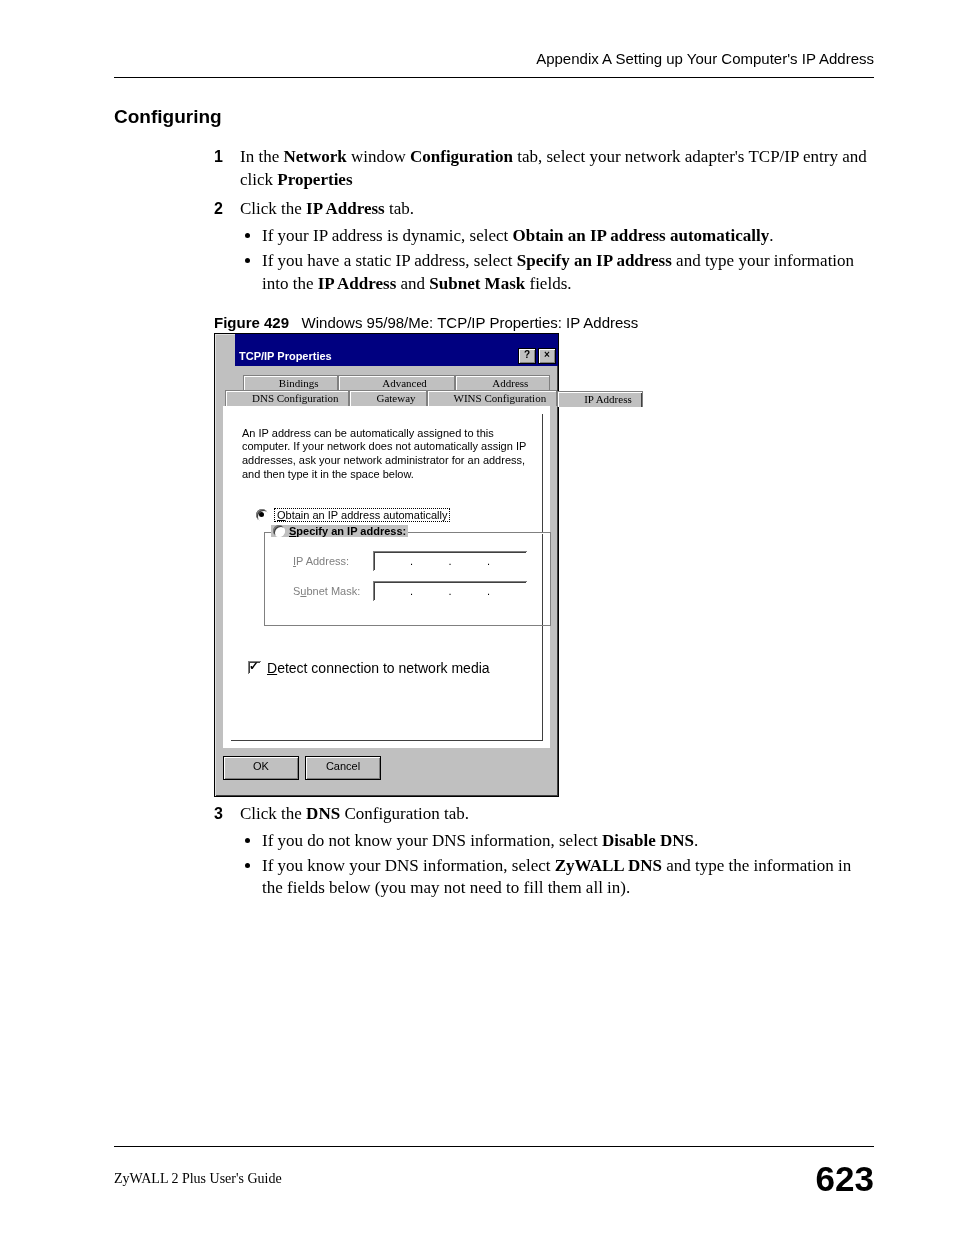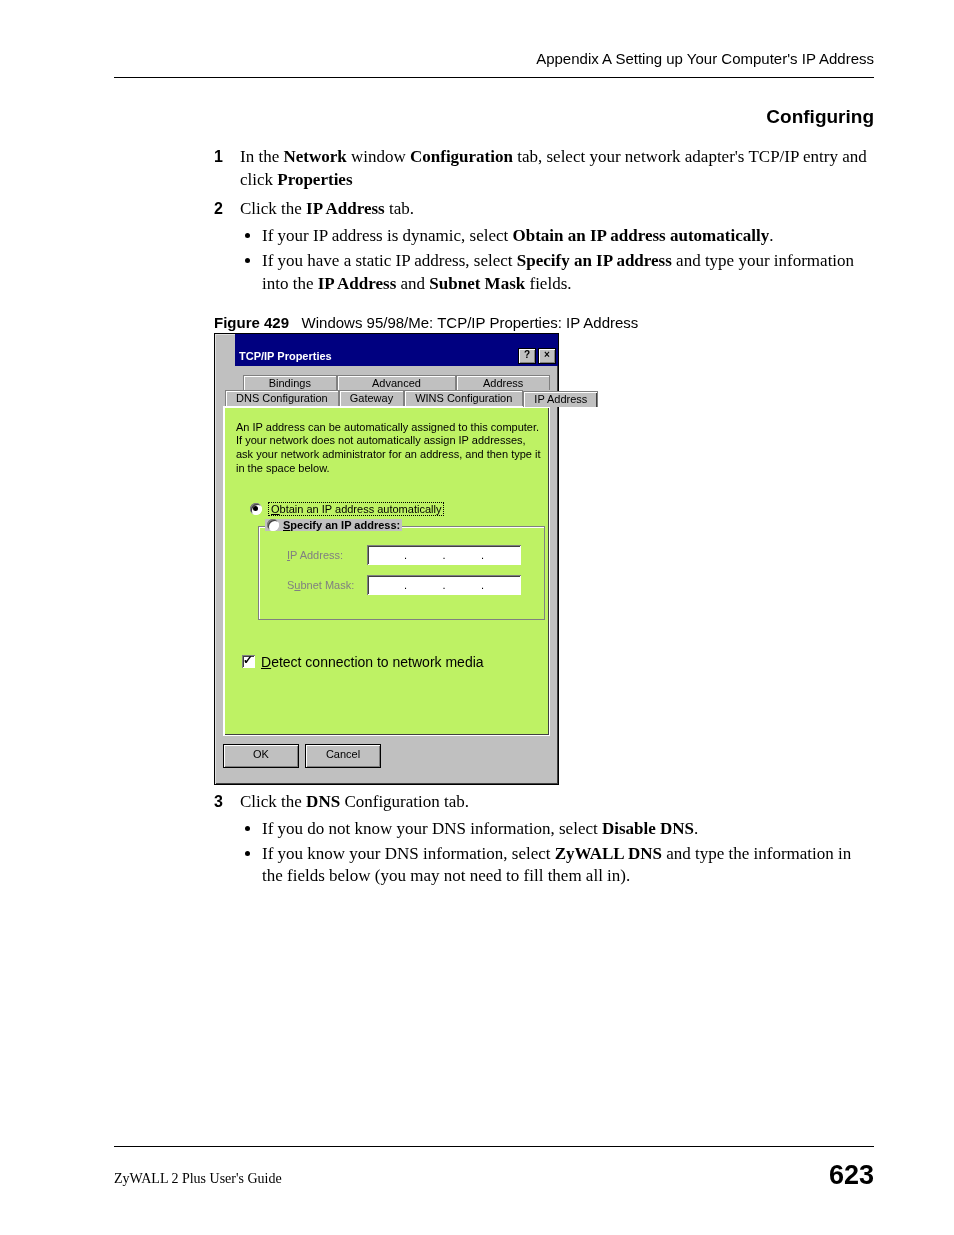--- a/index.html
+++ b/index.html
@@ -41,32 +41,31 @@
   .footer-left {
     position: absolute;
     left: 114px;
     bottom: 48px;
     font-family: Liberation Serif, serif;
     font-size: 14px;
   }
   .footer-right {
     position: absolute;
     right: 80px;
-    bottom: 44px;
+    bottom: 36px;
     font-family: Arial, Helvetica, sans-serif;
-    font-size: 27px;
+    font-size: 35px;
     font-weight: bold;
     margin-left: 12px;
   }
   h2.section {
     font-family: Arial, Helvetica, sans-serif;
     font-size: 19px;
     font-weight: bold;
     margin: 0 0 18px 0;
-    text-align: right;
   }
   ol.steps {
     list-style: none;
     margin: 0 0 0 100px;
     padding: 0;
     font-size: 17px;
     line-height: 1.35;
   }
   ol.steps > li {
     padding-left: 26px;
@@ -140,37 +139,38 @@
     margin-bottom: -2px;
     padding-left: 2px;
   }
   .tabrow { display:flex; }
   .tabrow.top { padding-left: 18px; }
   .tab {
     background:#c0c0c0;
     border:1px solid #808080;
     border-bottom:none;
     box-shadow: inset 1px 1px 0 #fff;
-    padding: 1px 10px 1px 10px;
+    padding: 1px 10px 1px 26px;
     font-size:11px;
     position:relative;
     top:1px;
     white-space:nowrap;
+    font-family:Liberation Serif, serif;
   }
   .tab.active {
     background:#c0c0c0;
     top:2px;
     z-index:2;
     padding-bottom:2px;
     box-shadow: inset 1px 1px 0 #fff, inset -1px 0 0 #404040;
   }
   .panel {
-    border:1px solid #ffffff;
+    border:7px solid #ffffff;
     box-shadow: inset 1px 1px 0 #fff, inset -1px -1px 0 #404040;
-    background:#bef264;
+    background:#ffffff;
     padding: 14px 8px 14px 12px;
     min-height: 300px;
     position:relative;
   }
   .desc {
     font-size:11px;
     line-height:1.25;
     margin-bottom: 26px;
   }
   .radio-row {

